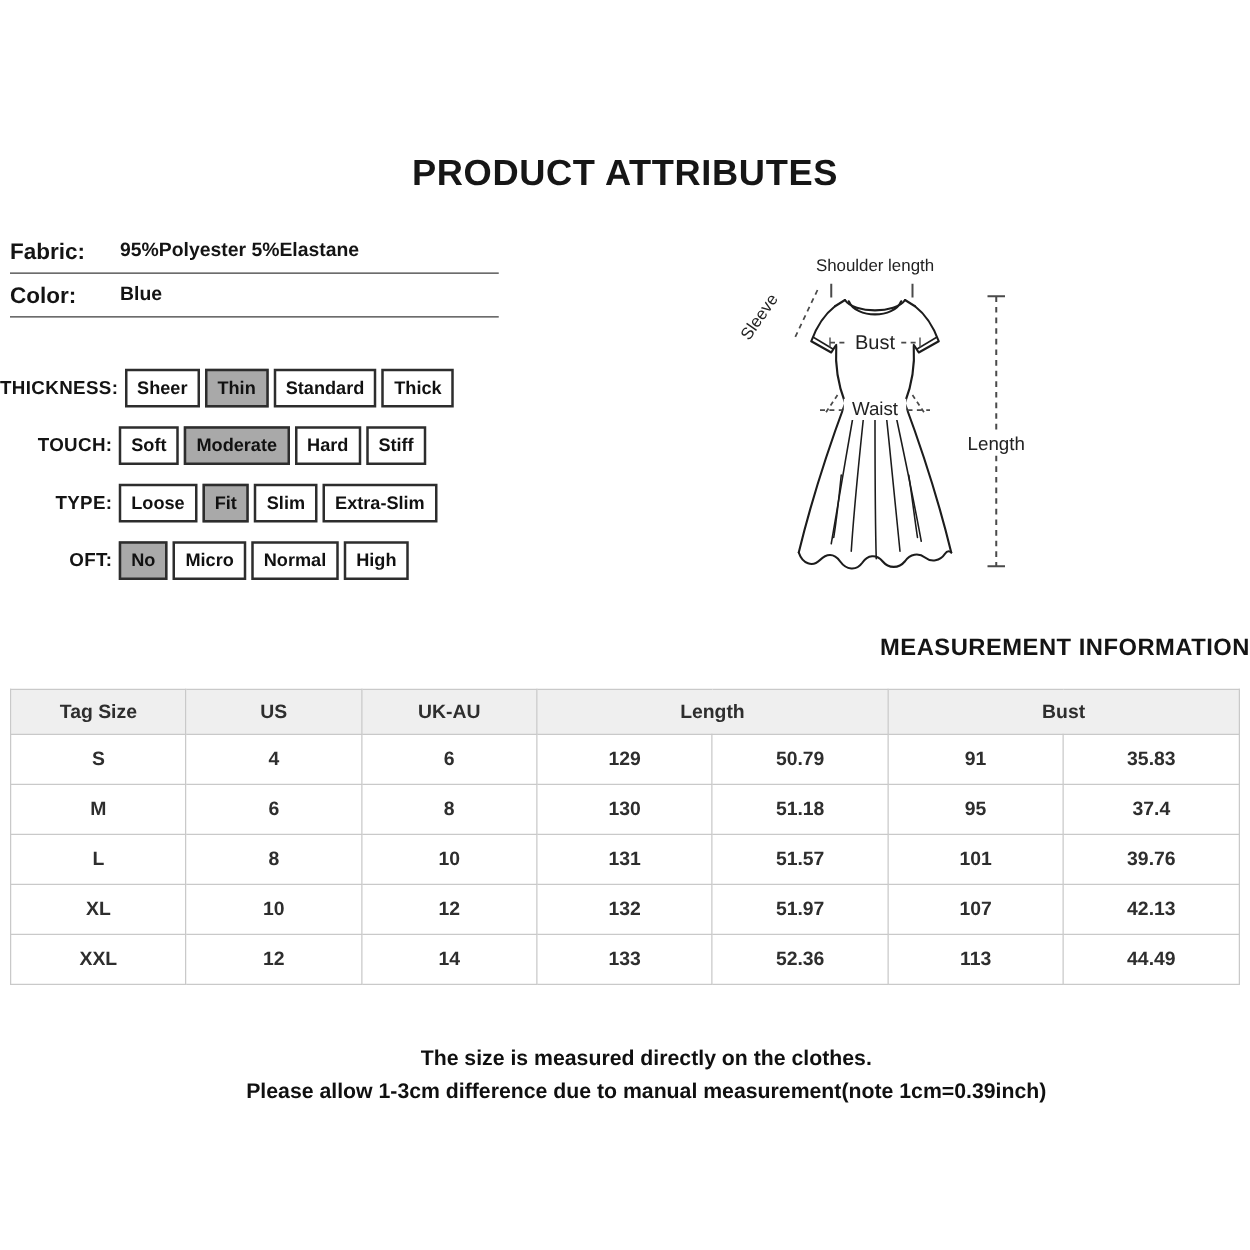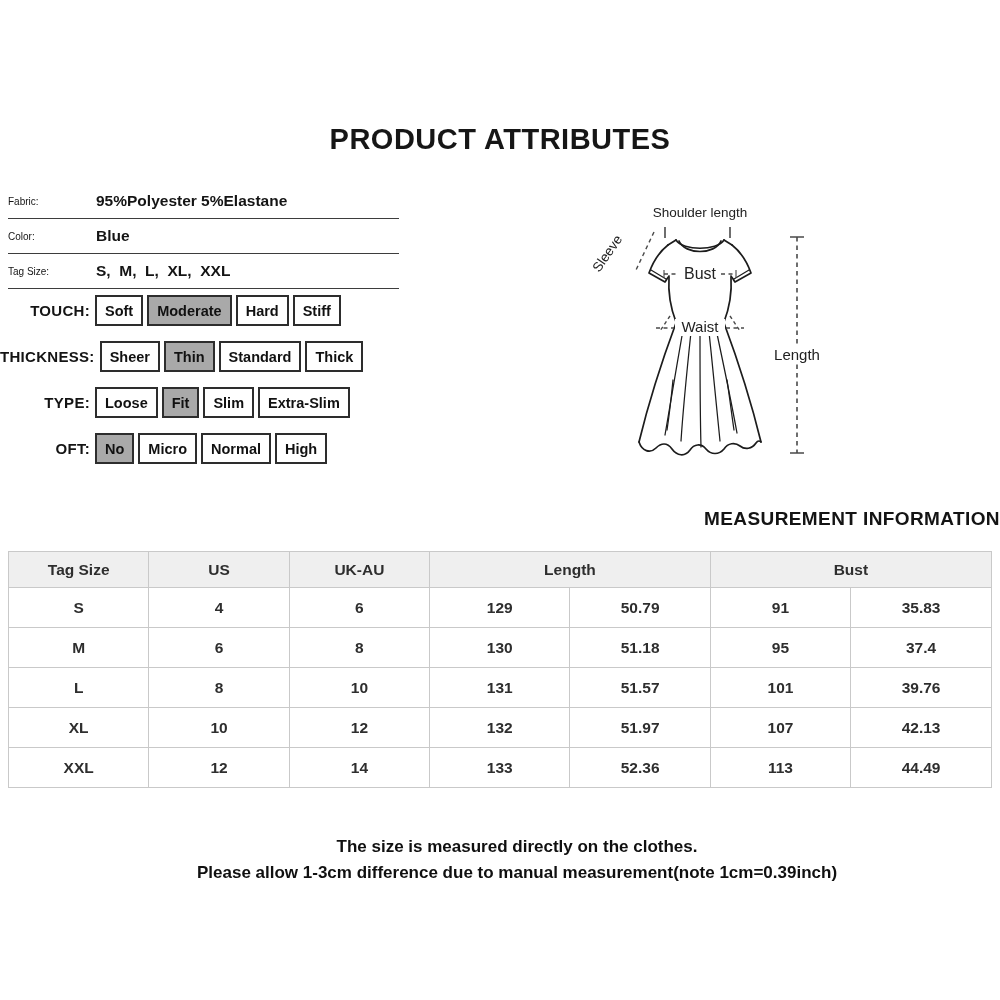--- a/index.html
+++ b/index.html
@@ -13,21 +13,21 @@
     position:absolute; top:123px; left:0; width:100%;
     text-align:center; font-size:29px; font-weight:bold;
     letter-spacing:0.5px; color:#161616;
   }
   
   .attr-block { position:absolute; left:8px; top:184px; width:391px; }
   .attr-row {
     display:flex; align-items:center; height:35px;
     border-bottom:1.5px solid #3d3d3d;
   }
-  .attr-label { flex:0 0 88px; font-size:10px; font-weight:normal; }
+  .attr-label { flex:0 0 88px; font-size:18px; font-weight:bold; }
   .attr-value { font-size:15.5px; font-weight:bold; white-space:pre; }
 
   
   .opt-block { position:absolute; left:0; top:295px; }
   .opt-row { display:flex; align-items:center; height:31px; margin-bottom:15px; }
   .opt-label {
     flex:0 0 90px; text-align:right; font-size:15px; font-weight:bold;
     letter-spacing:0.3px; margin-right:5px; white-space:nowrap;
   }
   .chip {
@@ -72,40 +72,36 @@
 
   <div class="attr-block">
     <div class="attr-row">
       <span class="attr-label">Fabric:</span>
       <span class="attr-value">95%Polyester 5%Elastane</span>
     </div>
     <div class="attr-row">
       <span class="attr-label">Color:</span>
       <span class="attr-value">Blue</span>
     </div>
-    <div class="attr-row">
-      <span class="attr-label">Tag Size:</span>
-      <span class="attr-value">S,  M,  L,  XL,  XXL</span>
-    </div>
   </div>
 
   <div class="opt-block">
+    <div class="opt-row">
+      <span class="opt-label">THICKNESS:</span>
+      <span class="chip">Sheer</span>
+      <span class="chip selected">Thin</span>
+      <span class="chip">Standard</span>
+      <span class="chip">Thick</span>
+    </div>
     <div class="opt-row">
       <span class="opt-label">TOUCH:</span>
       <span class="chip">Soft</span>
       <span class="chip selected">Moderate</span>
       <span class="chip">Hard</span>
       <span class="chip">Stiff</span>
-    </div>
-    <div class="opt-row">
-      <span class="opt-label">THICKNESS:</span>
-      <span class="chip">Sheer</span>
-      <span class="chip selected">Thin</span>
-      <span class="chip">Standard</span>
-      <span class="chip">Thick</span>
     </div>
     <div class="opt-row">
       <span class="opt-label">TYPE:</span>
       <span class="chip">Loose</span>
       <span class="chip selected">Fit</span>
       <span class="chip">Slim</span>
       <span class="chip">Extra-Slim</span>
     </div>
     <div class="opt-row">
       <span class="opt-label">OFT:</span>

